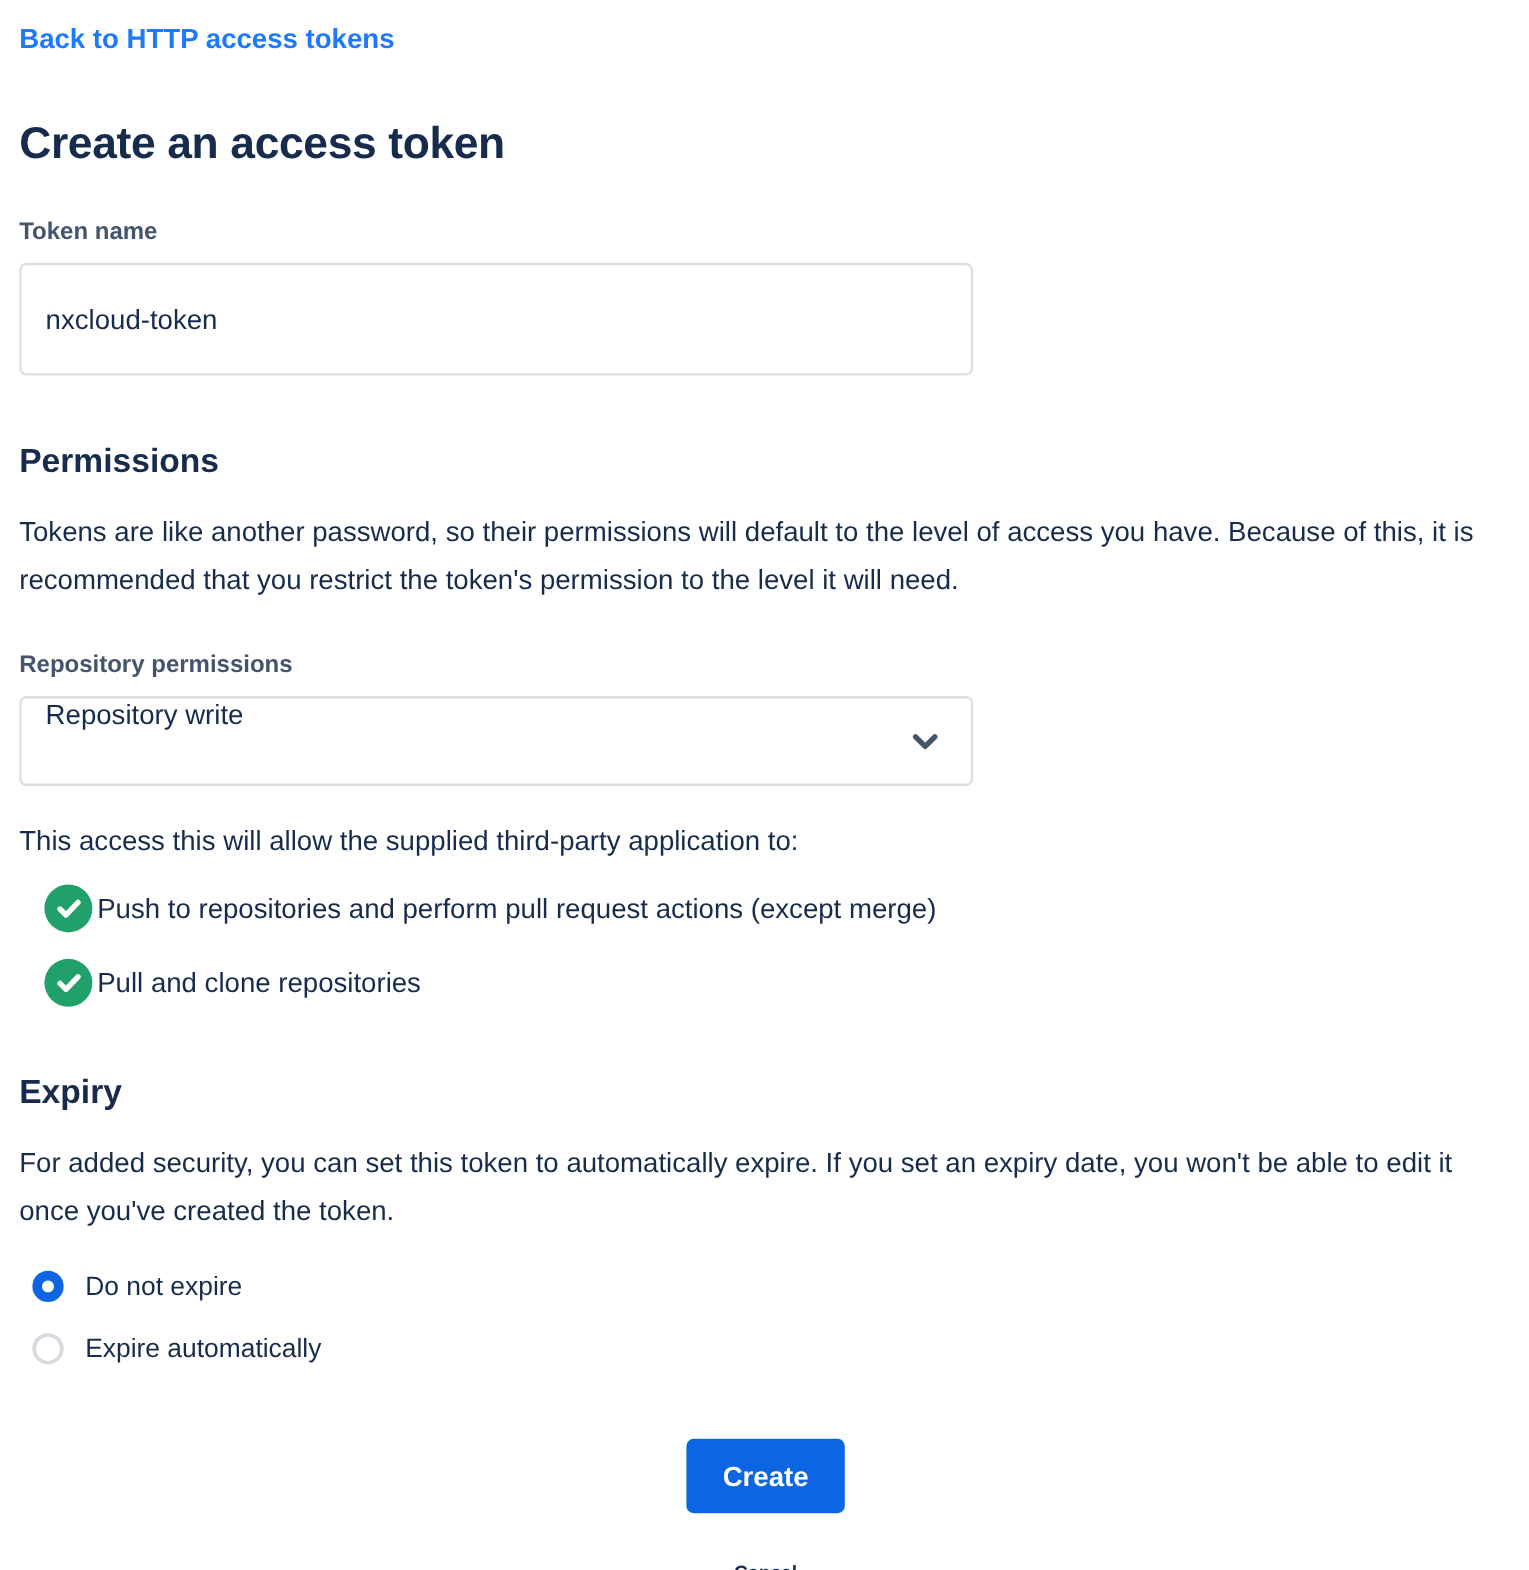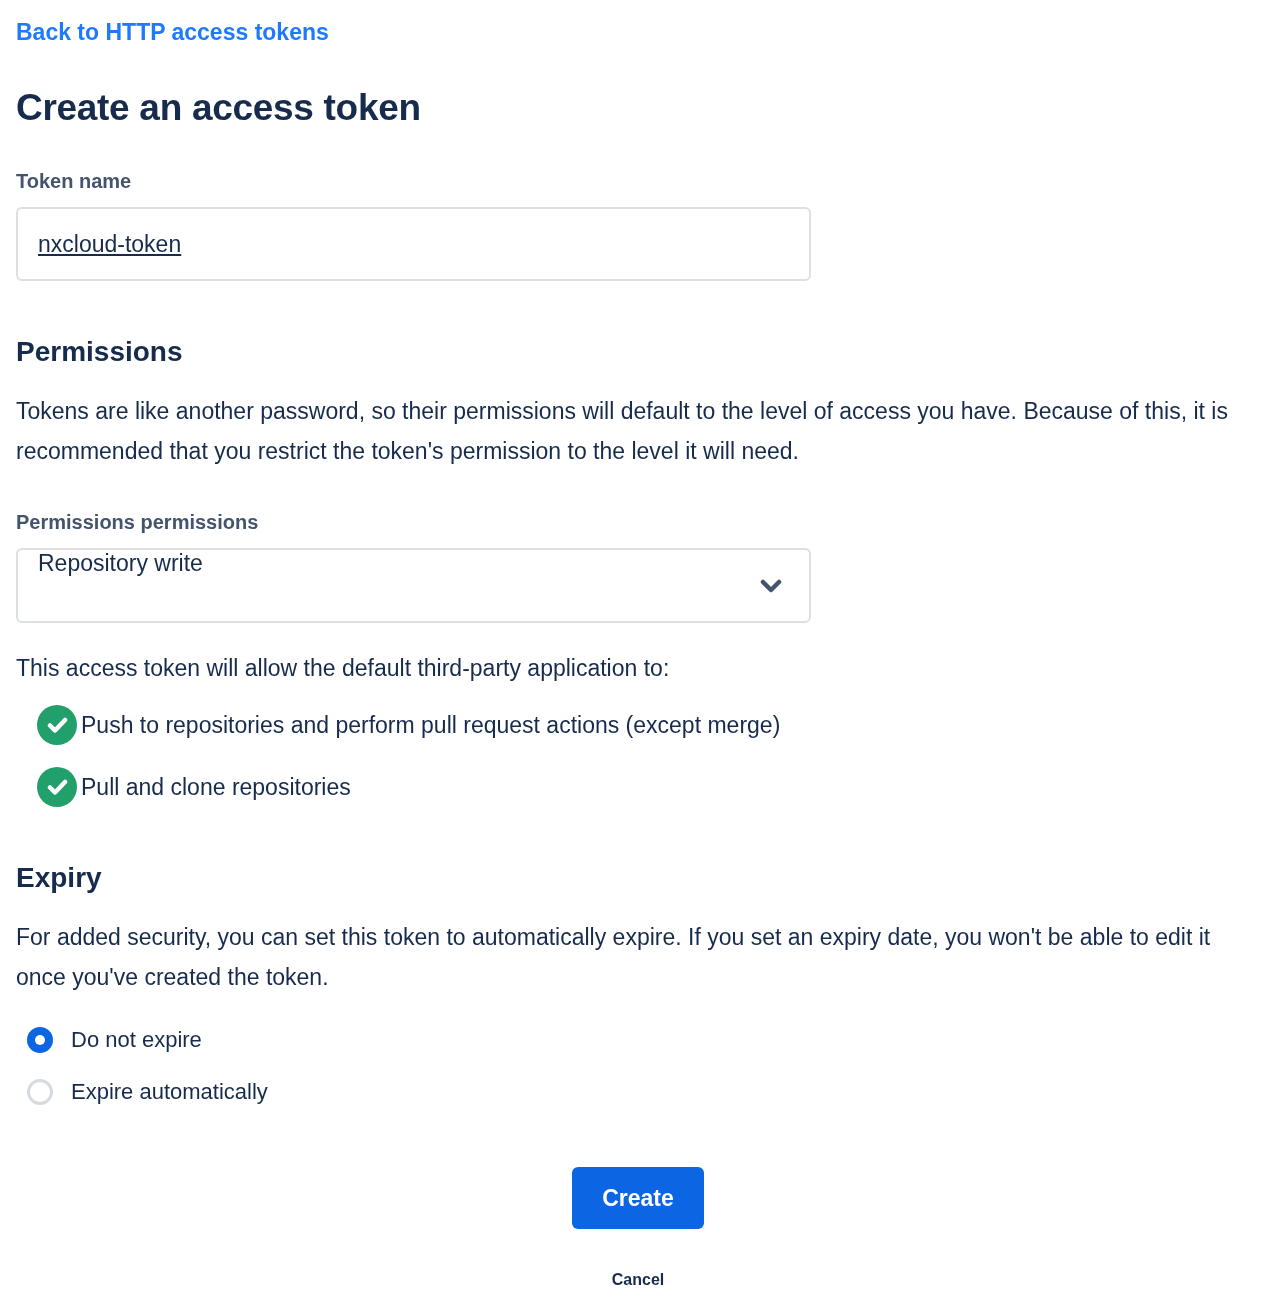--- a/index.html
+++ b/index.html
@@ -18,50 +18,49 @@
     display: inline-block;
     color: #1D7AFC;
     font-size: 23px;
     font-weight: 700;
     text-decoration: none;
     cursor: pointer;
     line-height: 28px;
   }
 
   .page-title {
-    margin: 40px 0 0 0;
+    margin: 52px 0 0 0;
     font-size: 37px;
     line-height: 44px;
     font-weight: 700;
     color: #172B4D;
     letter-spacing: -0.3px;
   }
 
   .field-label {
     margin-top: 38px;
     font-size: 20px;
     line-height: 26px;
     font-weight: 700;
     color: #44546F;
   }
 
   .text-input {
     display: block;
     margin-top: 13px;
     width: 795px;
-    height: 74px;
+    height: 94px;
     border: 2px solid #DCDFE4;
     border-radius: 6px;
     padding: 0 20px;
     font-family: "Liberation Sans", "DejaVu Sans", sans-serif;
     font-size: 23px;
     color: #172B4D;
     outline: none;
     background: #fff;
-    text-decoration: underline;
   }
 
   .section-heading {
     margin: 54px 0 0 0;
     font-size: 28px;
     line-height: 34px;
     font-weight: 700;
     color: #172B4D;
   }
 
@@ -194,32 +193,32 @@
   <h1 class="page-title">Create an access token</h1>
 
   <div class="field-label">Token name</div>
 
   <input class="text-input" type="text" value="nxcloud-token" style="">
 
   <h2 class="section-heading">Permissions</h2>
 
   <p class="section-desc">Tokens are like another password, so their permissions will default to the level of access you have. Because of this, it is recommended that you restrict the token's permission to the level it will need.</p>
 
-  <div class="field-label">Permissions permissions</div>
+  <div class="field-label">Repository permissions</div>
 
   <div class="select-box">
     <span>Repository write</span>
     <span class="chevron">
       <svg width="26" height="20" viewBox="0 0 26 20">
         <path d="M5 6 L13 14 L21 6" fill="none" stroke="#44546F" stroke-width="4.5" stroke-linecap="round" stroke-linejoin="round"></path>
       </svg>
     </span>
   </div>
 
-  <p class="allow-intro">This access token will allow the default third-party application to:</p>
+  <p class="allow-intro">This access this will allow the supplied third-party application to:</p>
 
   <div class="capability-list">
     <div class="capability">
       <span class="check-circle">
         <svg width="21" height="17" viewBox="0 0 21 17">
           <path d="M3 8.5 L8 13.5 L18 3" fill="none" stroke="#ffffff" stroke-width="4.5" stroke-linecap="round" stroke-linejoin="round"></path>
         </svg>
       </span>
       <span>Push to repositories and perform pull request actions (except merge)</span>
     </div>

